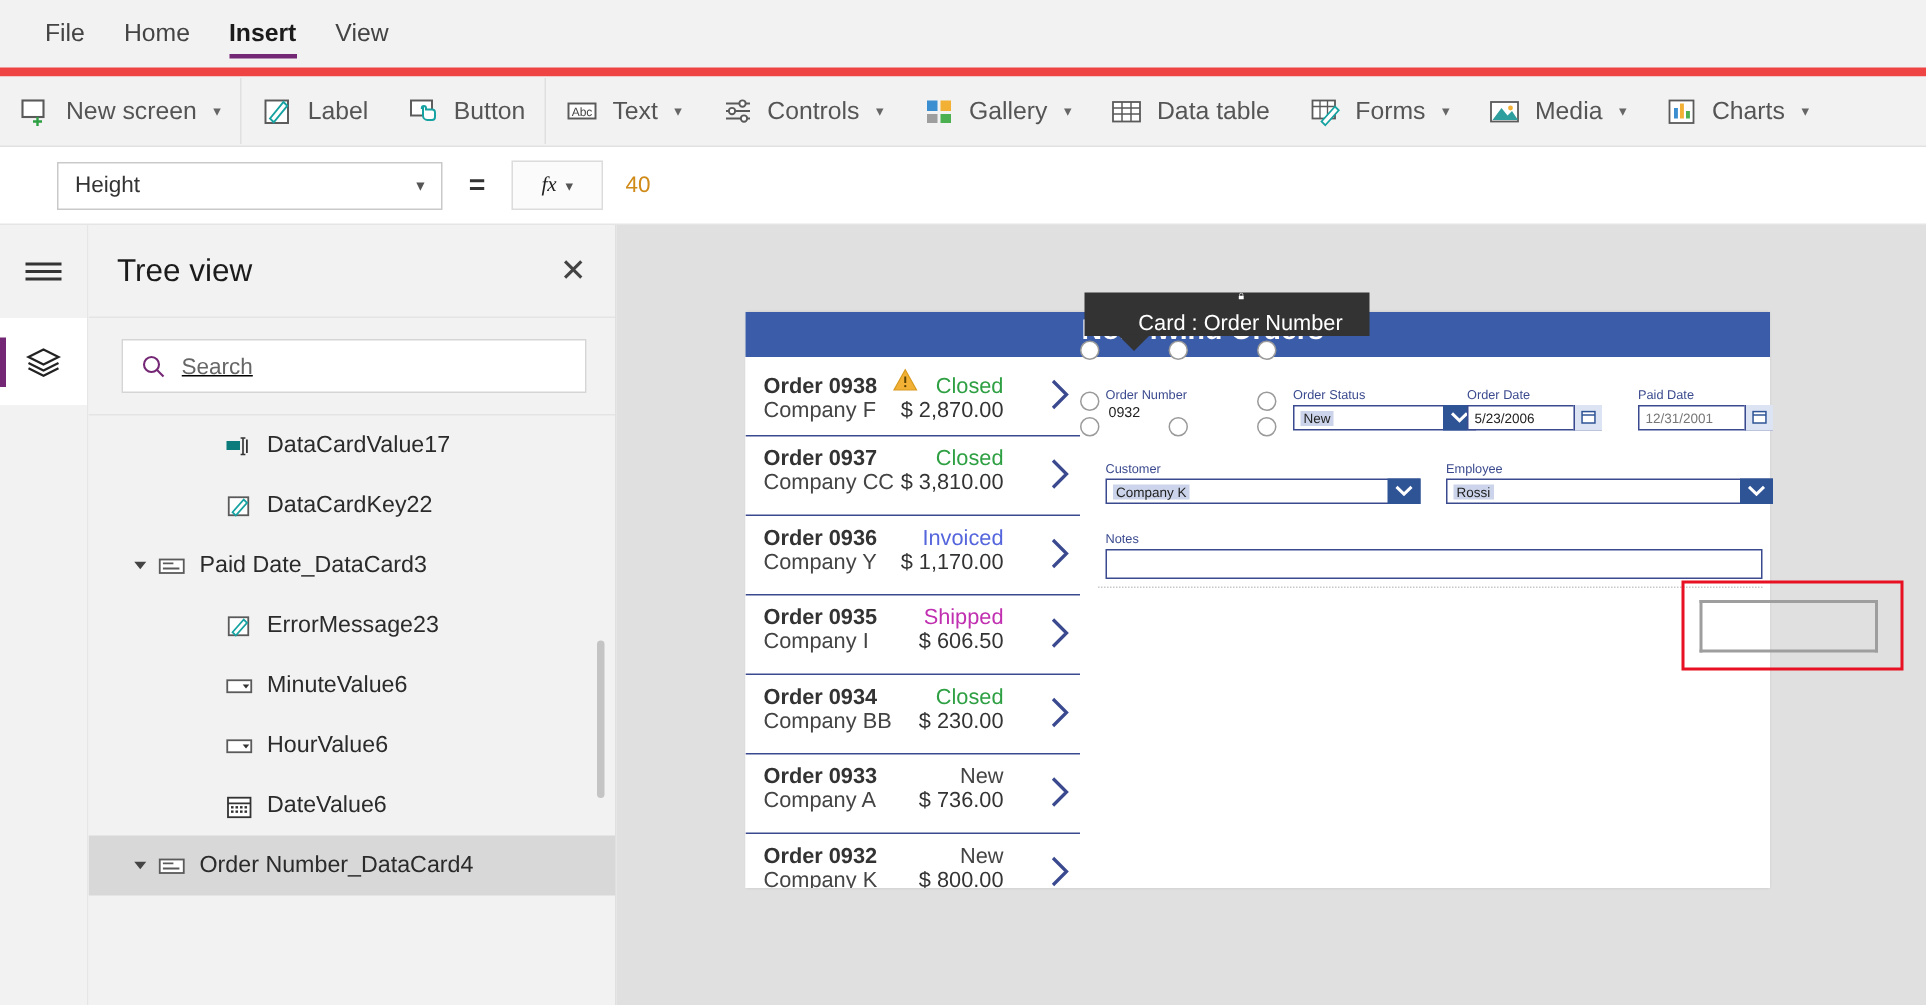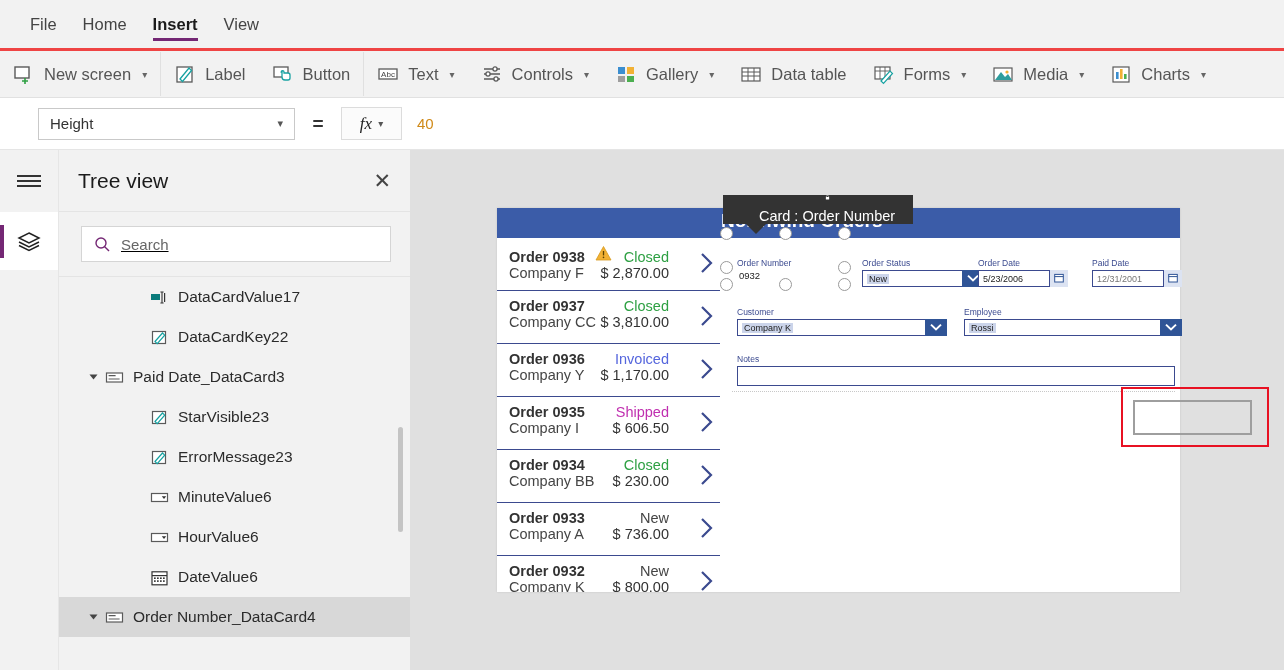--- a/index.html
+++ b/index.html
@@ -6,21 +6,21 @@
   html,body{
     width:1284px; height:670px;
     font-family:"Liberation Sans", sans-serif;
     background:#ffffff; overflow:hidden;
   }
   #app{ position:relative; width:1284px; height:670px; }
 
   
   .menubar{
     position:absolute; left:0; top:0; width:1284px; height:51px;
-    background:#f2f2f2; border-bottom:3px solid #ef4444;
+    background:#f2f2f2; border-bottom:6px solid #ef4444;
     display:flex; align-items:center; padding-left:30px; gap:26px;
   }
   .menu-item{
     position:relative; font-size:16.5px; color:#444; line-height:51px;
     height:51px; cursor:pointer; white-space:nowrap;
   }
   .menu-item.active{ color:#1b1b1b; font-weight:bold; }
   .menu-item.active::after{
     content:""; position:absolute; left:0; right:0; bottom:9px;
     height:3px; background:#742774;
@@ -52,21 +52,21 @@
     width:257px; height:32px; border:1px solid #c9c9c9; background:#fff;
     display:flex; align-items:center; justify-content:space-between;
     padding:0 11px; font-size:15px; color:#333; cursor:pointer;
   }
   .propsel .chev{ color:#555; font-size:11px; }
   .eqsign{ width:46px; text-align:center; font-size:19px; color:#333; font-weight:bold; }
   .fxbox{
     width:61px; height:33px; border:1px solid #dcdcdc; background:#fbfbfb;
     display:flex; align-items:center; justify-content:center; gap:4px; cursor:pointer;
   }
-  .fxbox .fx{ font-family:"Liberation Serif", serif; font-style:italic; font-size:17px; color:#222; }
+  .fxbox .fx{ font-family:"Liberation Serif", serif; font-style:italic; font-size:14px; color:#222; }
   .fxbox .chev{ font-size:10px; color:#555; }
   .formula-input{
     flex:1; height:33px; border:none; outline:none; background:#fff;
     font-size:15px; color:#d08a18; padding-left:15px;
     font-family:"Liberation Sans", sans-serif;
   }
 
   
   .rail{
     position:absolute; left:0; top:150px; width:59px; height:520px;
@@ -404,28 +404,20 @@
           </div>
           <div class="trow" style="padding-left: 28px;">
             <span class="tcaret">
               <i></i>
             </span>
             <span class="ticon"><svg xmlns="http://www.w3.org/2000/svg" width="19" height="19" viewBox="0 0 19 19">
                 <rect x="1.5" y="5" width="16" height="9" fill="#fff" stroke="#5a5a5a" stroke-width="1.2"></rect>
                 <path d="M3.6 7.6 h7 M3.6 11 h11" stroke="#5a5a5a" stroke-width="1.2"></path>
               </svg></span>
             <span>Paid Date_DataCard3</span>
-          </div>
-          <div class="trow" style="padding-left: 73px;">
-            <span class="tcaret"></span>
-            <span class="ticon"><svg xmlns="http://www.w3.org/2000/svg" width="19" height="19" viewBox="0 0 19 19">
-                <rect x="2.5" y="3.5" width="13" height="12" fill="#fff" stroke="#5a5a5a" stroke-width="1.2"></rect>
-                <path d="M5 13.5 L12.5 5 l2.2 2.2 L7.2 15.7 Z" fill="#fff" stroke="#17a2a2" stroke-width="1.2"></path>
-              </svg></span>
-            <span>StarVisible23</span>
           </div>
           <div class="trow" style="padding-left: 73px;">
             <span class="tcaret"></span>
             <span class="ticon"><svg xmlns="http://www.w3.org/2000/svg" width="19" height="19" viewBox="0 0 19 19">
                 <rect x="2.5" y="3.5" width="13" height="12" fill="#fff" stroke="#5a5a5a" stroke-width="1.2"></rect>
                 <path d="M5 13.5 L12.5 5 l2.2 2.2 L7.2 15.7 Z" fill="#fff" stroke="#17a2a2" stroke-width="1.2"></path>
               </svg></span>
             <span>ErrorMessage23</span>
           </div>
           <div class="trow" style="padding-left: 73px;">

